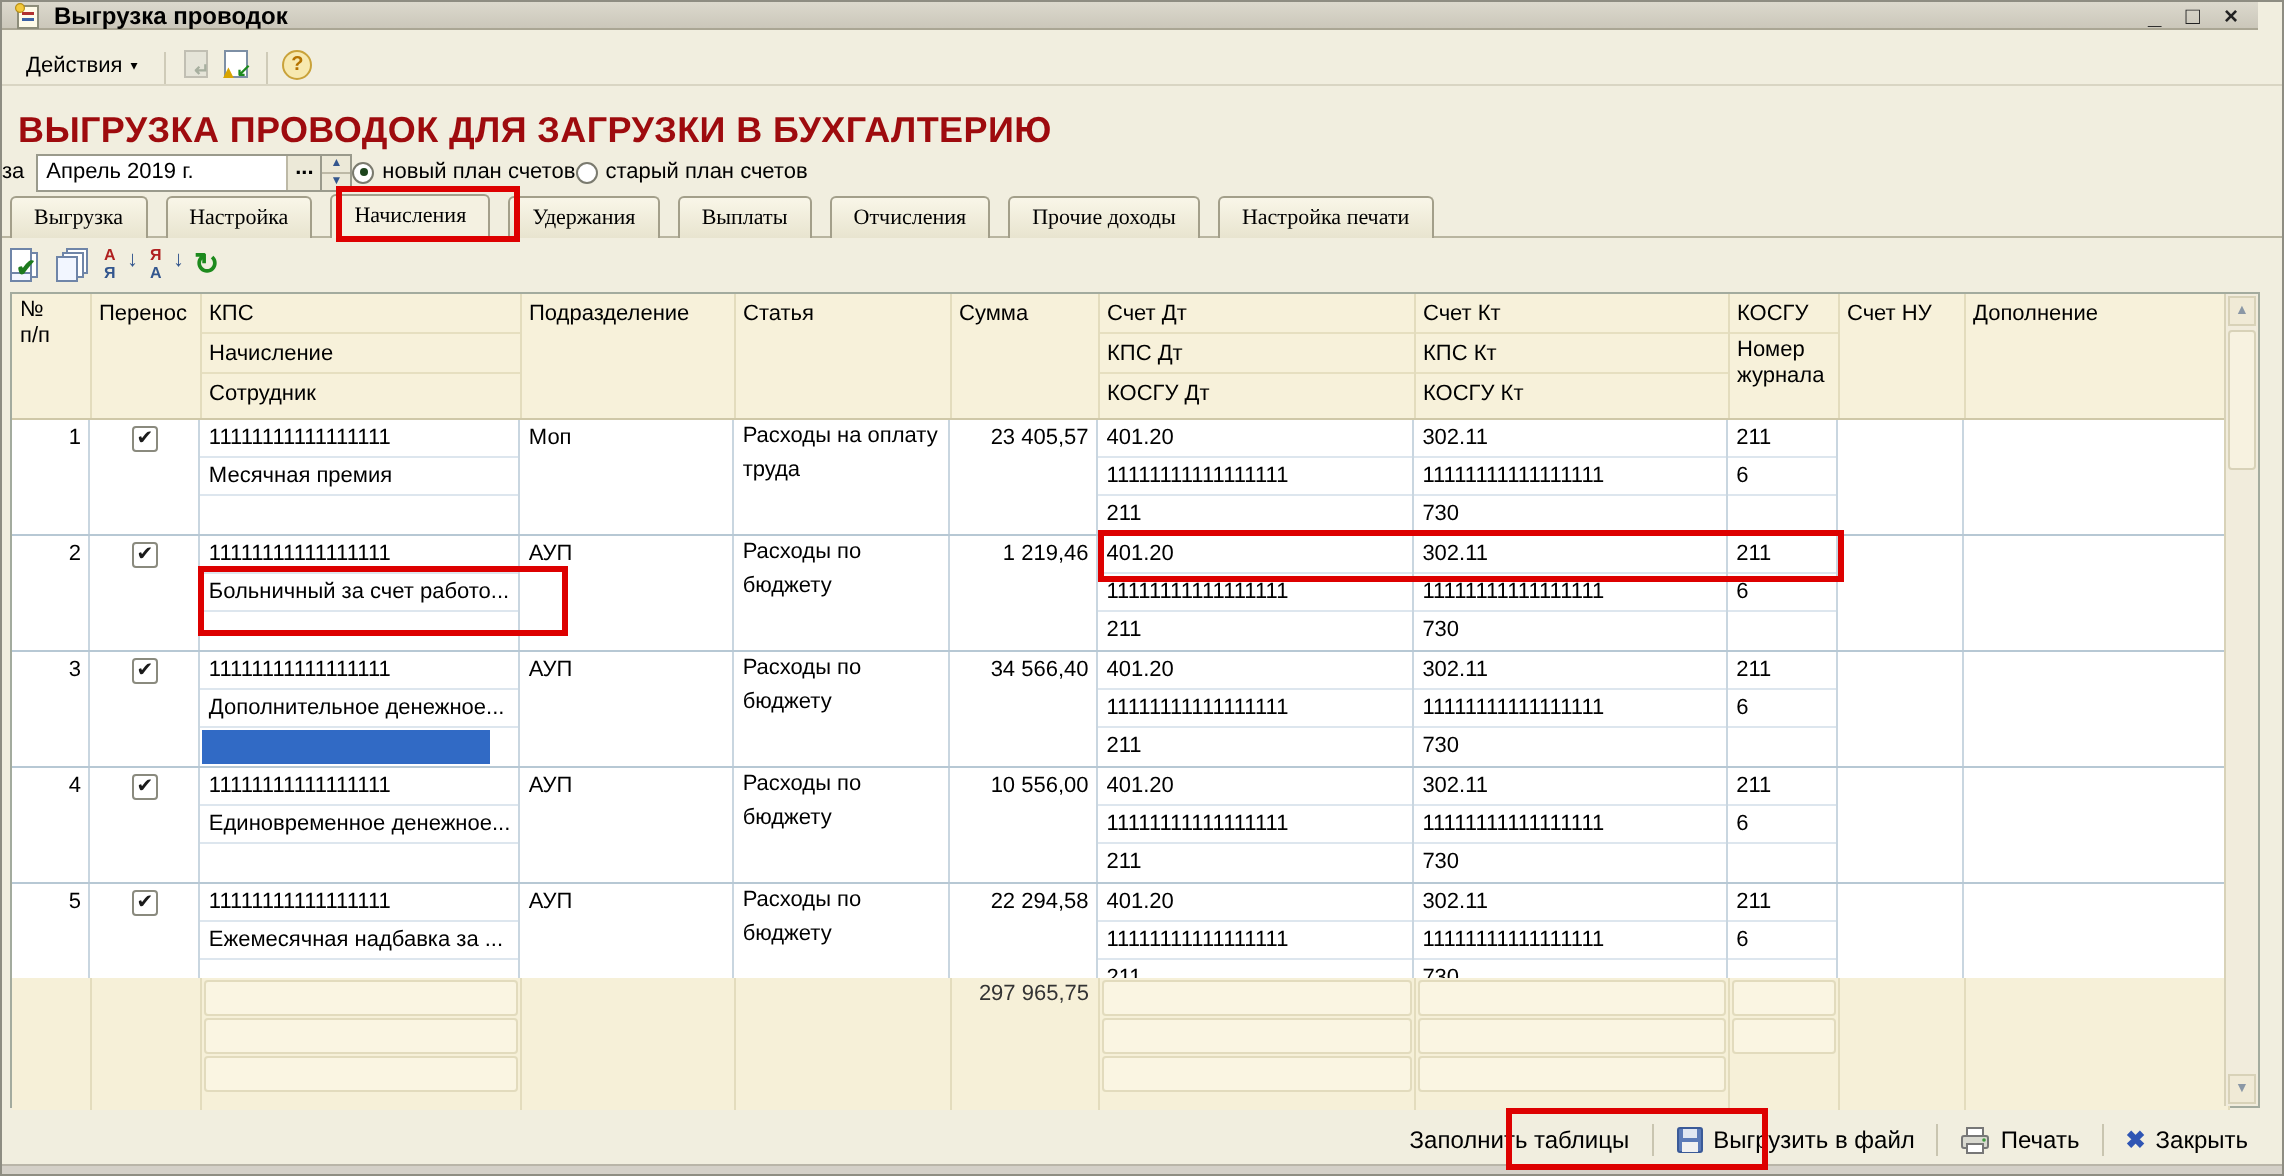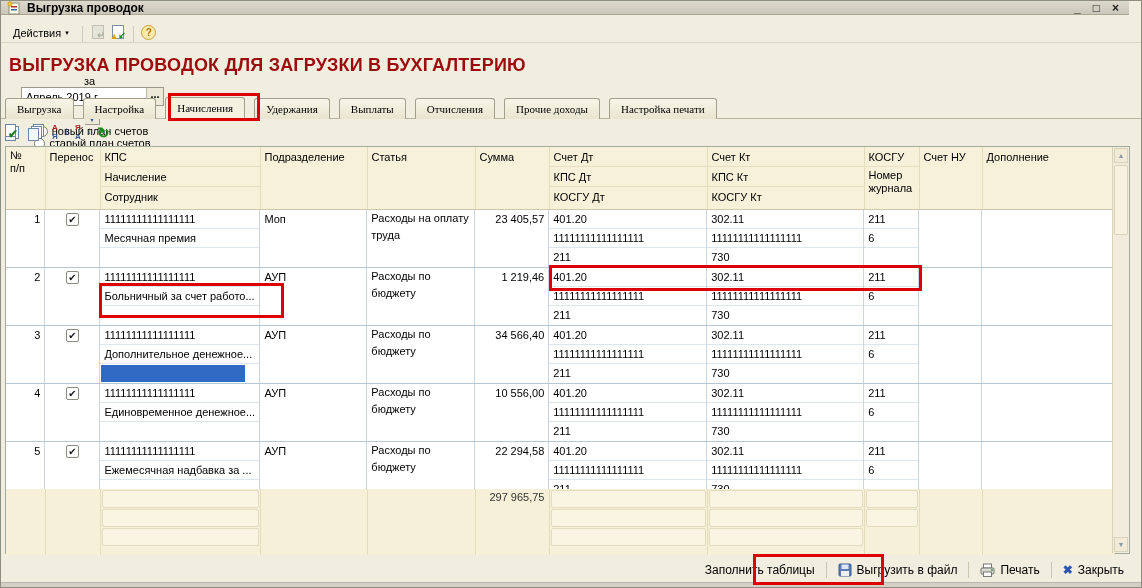--- a/index.html
+++ b/index.html
@@ -26,21 +26,21 @@
 
   .sheet { position:relative; width:12px; height:14px; background:#fff; border:1px solid #7d8fa5; }
   .sheet.gray { background:#dcdcd4; border-color:#9a9a90; }
   .mini { position:absolute; font-weight:bold; }
 
   .help-circle { width:15px; height:15px; border-radius:50%; background:#f7e9b0; border:1px solid #c9a23a;
                  color:#b57300; font-weight:bold; font-size:10px; display:flex; align-items:center; justify-content:center; }
 
   
   .caption { position:absolute; top:54px; left:8px; font-weight:bold; font-size:18px; color:#9e0b0e; letter-spacing:.2px; }
-  .period { position:absolute; top:74px; left:20px; height:22px; display:flex; align-items:center;flex-direction:column; }
+  .period { position:absolute; top:74px; left:0; height:22px; display:flex; align-items:center; }
   .period .lbl { margin-right:6px; }
   .datefield { width:143px; height:19px; background:#fff; border:1px solid #9a9a8c;
                display:flex; align-items:center; }
   .datefield .val { flex:1; padding:0 4px; white-space:nowrap; overflow:hidden; }
   .dots-btn { width:17px; height:17px; border-left:1px solid #bdb9a6; background:#ece9d8;
               font-weight:bold; text-align:center; line-height:13px; }
   .spinner { width:15px; height:19px; border:1px solid #9a9a8c; border-left:none; display:flex; flex-direction:column; }
   .spinner span { flex:1; font-size:6px; line-height:8px; text-align:center; color:#33568e; background:#ece9d8; }
   .spinner span:first-child { border-bottom:1px solid #bdb9a6; }
   .radio { display:flex; align-items:center; }

